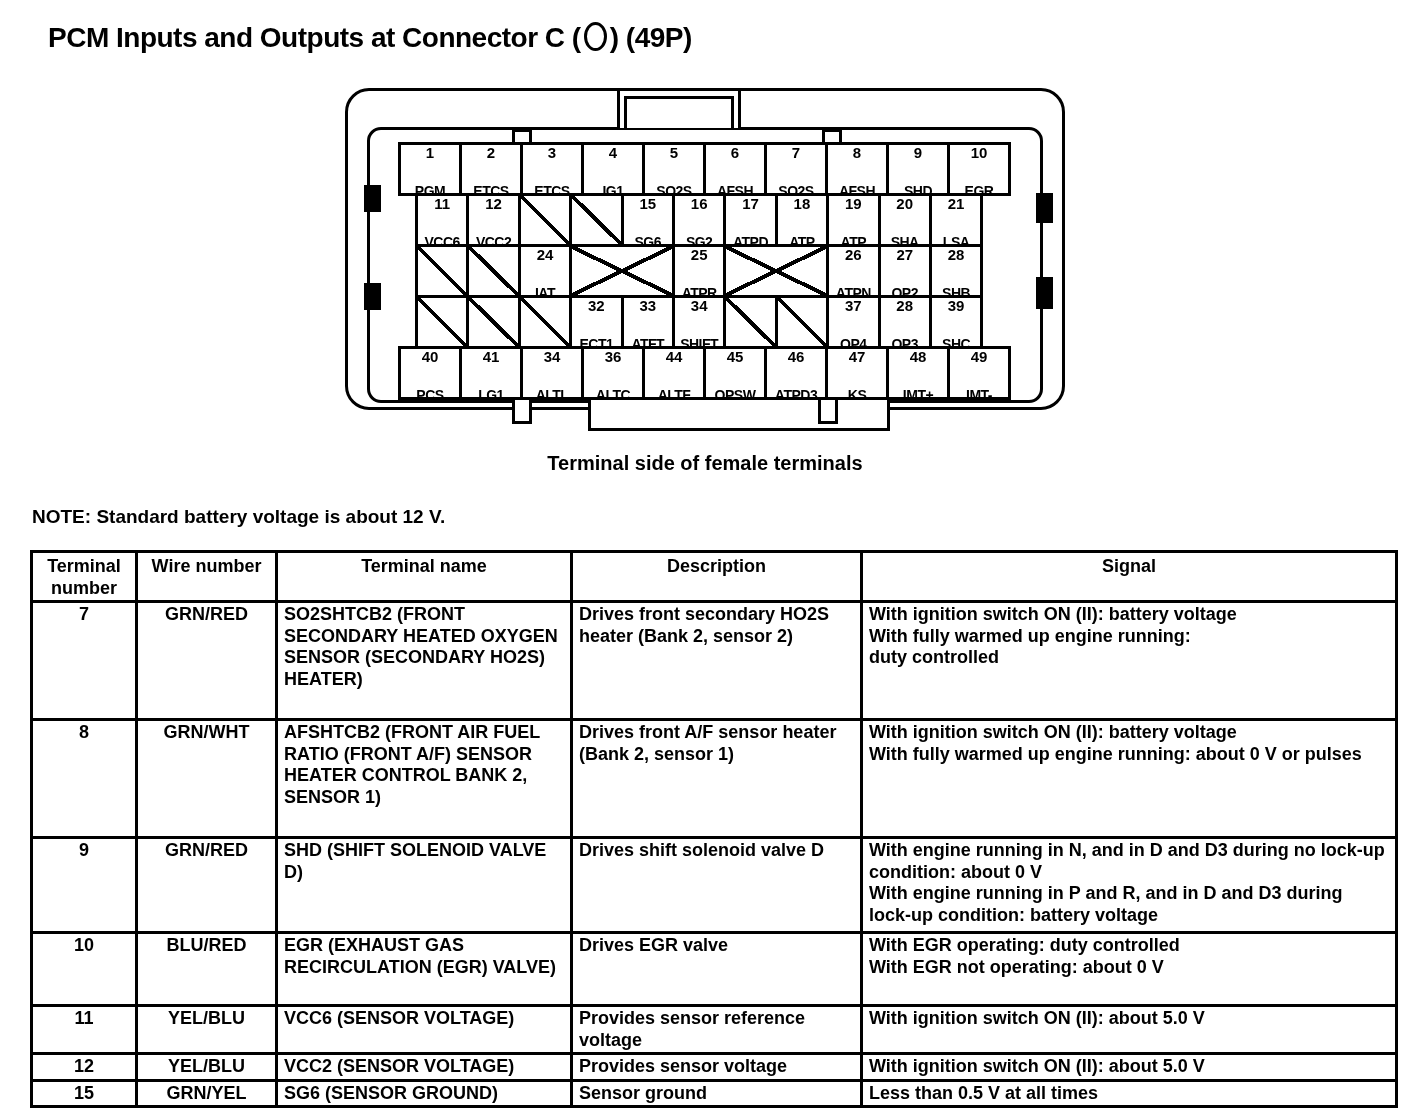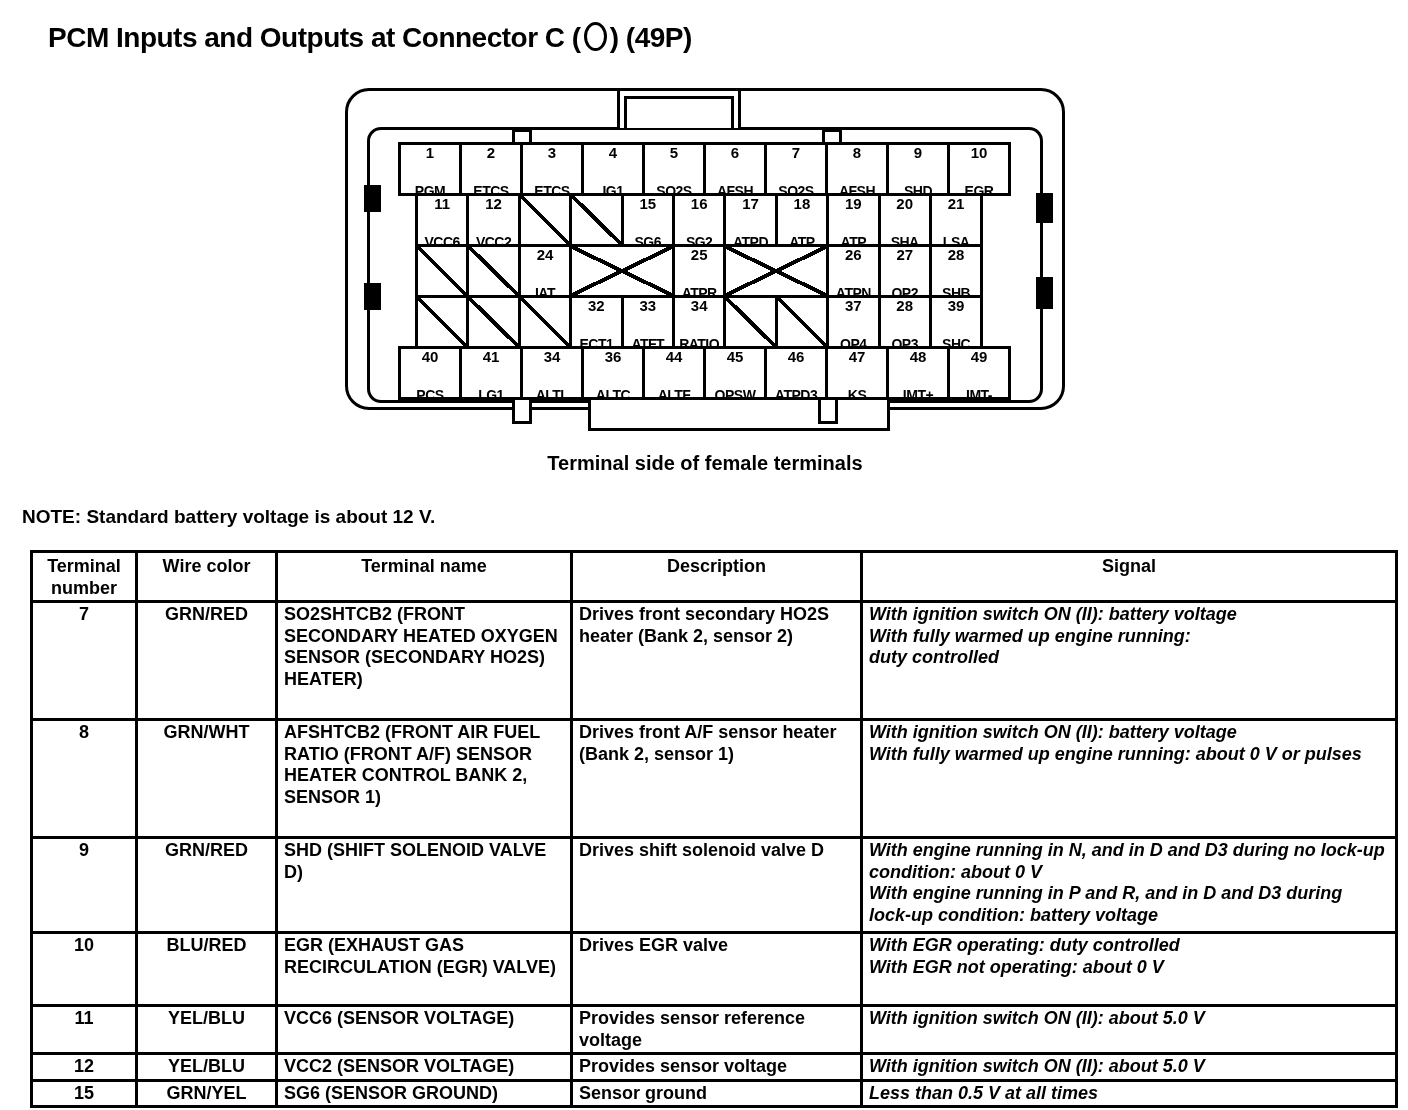--- a/index.html
+++ b/index.html
@@ -48,32 +48,32 @@
   .pin-cell.slash{
     background-image:linear-gradient(to top right,transparent calc(50% - 2px),#000 calc(50% - 2px),#000 calc(50% + 2px),transparent calc(50% + 2px));
   }
   .pin-cell.x{
     background-image:
       linear-gradient(to top right,transparent calc(50% - 2px),#000 calc(50% - 2px),#000 calc(50% + 2px),transparent calc(50% + 2px)),
       linear-gradient(to bottom right,transparent calc(50% - 2px),#000 calc(50% - 2px),#000 calc(50% + 2px),transparent calc(50% + 2px));
   }
   
   .caption{position:absolute;left:345px;top:452px;width:720px;text-align:center;font-size:20px;}
-  .note{position:absolute;left:22px;top:506px;font-size:19px;}
+  .note{position:absolute;left:32px;top:506px;font-size:19px;}
   
   .io-table{
     position:absolute;left:30px;top:550px;width:1365px;
     border-collapse:collapse;table-layout:fixed;
     font-size:18px;line-height:21.5px;
   }
   .io-table th,.io-table td{border:3px solid #000;vertical-align:top;padding:1px 6px;font-weight:bold;}
   .io-table th{text-align:center;height:42px;white-space:pre-line;padding-top:3px;}
   .col-term{width:105px;} .col-wire{width:140px;} .col-name{width:295px;} .col-desc{width:290px;} .col-sig{width:535px;}
   td.c-term,td.c-wire{text-align:center;}
-  td.c-sig{white-space:pre-line;font-style:italic;}
+  td.c-sig{white-space:pre-line;}
   tbody tr:nth-child(1) td{height:113px;}
   tbody tr:nth-child(2) td{height:113px;}
   tbody tr:nth-child(3) td{height:90px;}
   tbody tr:nth-child(4) td{height:68px;}
   tbody tr:nth-child(5) td{height:42px;}
   tbody tr:nth-child(6) td{height:21px;}
   tbody tr:nth-child(7) td{height:21px;}
 </style>
 </head>
 <body>
@@ -274,21 +274,21 @@
           </div>
           <div class="pin-cell">
             <div class="pin-num">33</div>
             <div class="pin-label">
               <div>ATFT</div>
             </div>
           </div>
           <div class="pin-cell">
             <div class="pin-num">34</div>
             <div class="pin-label">
-              <div>RATIO</div>
+              <div>SHIFT</div>
             </div>
           </div>
           <div class="pin-cell slash"></div>
           <div class="pin-cell slash"></div>
           <div class="pin-cell">
             <div class="pin-num">37</div>
             <div class="pin-label">
               <div>OP4</div>
               <div>SW</div>
             </div>
@@ -384,21 +384,21 @@
       <col class="col-term">
         <col class="col-wire">
         <col class="col-name">
         <col class="col-desc">
         <col class="col-sig">
     </colgroup>
     <thead>
       <tr id="thead-row">
           <th class="c-term">Terminal
 number</th>
-          <th class="c-wire">Wire color</th>
+          <th class="c-wire">Wire number</th>
           <th class="c-name">Terminal name</th>
           <th class="c-desc">Description</th>
           <th class="c-sig">Signal</th>
         </tr>
     </thead>
     <tbody id="tbody">
         <tr>
           <td class="c-term">7</td>
           <td class="c-wire">GRN/RED</td>
           <td class="c-name">SO2SHTCB2 (FRONT SECONDARY HEATED OXYGEN SENSOR (SECONDARY HO2S) HEATER)</td>

